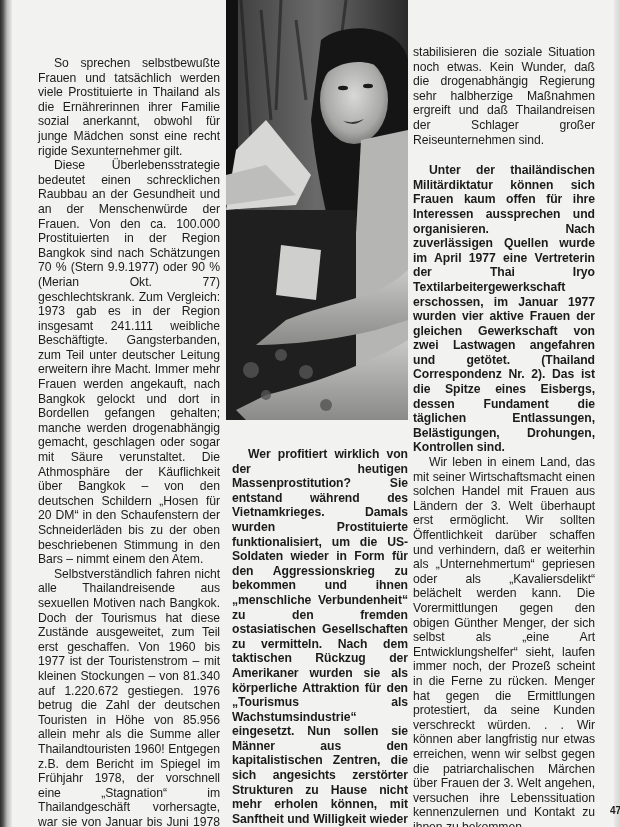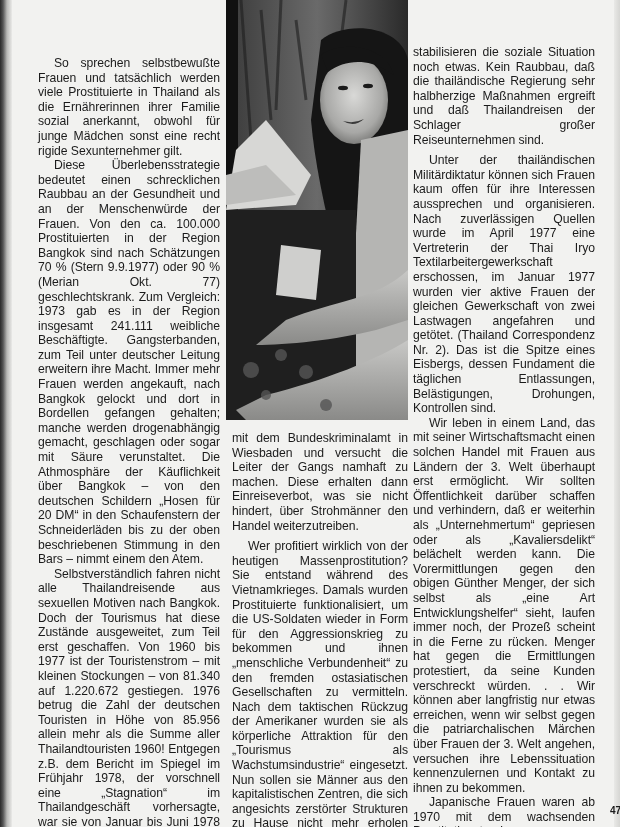--- a/index.html
+++ b/index.html
@@ -18,21 +18,21 @@
     background: linear-gradient(to right, #e9e9e7, #d6d6d3);
   }
   .col {
     position: absolute;
     font-size: 12.2px; line-height: 14.6px;
     text-align: justify; hyphens: none;
     letter-spacing: -0.05px;
   }
   .col p { margin: 0; text-indent: 16px; }
   .col p.noindent { text-indent: 0; }
-  .col p.gap { margin-top: 6px; }
+  .col p.gap { margin-top: 16px; font-weight: bold; }
   .col-left { left: 38px; top: 56px; width: 182px; }
   .col-mid { left: 232px; top: 431px; width: 176px; }
   .col-right { left: 413px; top: 45px; width: 182px; }
   .photo {
     position: absolute; left: 226px; top: 0; width: 182px; height: 420px;
     background: #2b2b2b; overflow: hidden;
   }
   .photo svg { display: block; }
   .page-number {
     position: absolute; left: 610px; top: 805px;
@@ -105,25 +105,24 @@
       <circle cx="25" cy="370" r="8"></circle>
         <circle cx="55" cy="355" r="6"></circle>
         <circle cx="80" cy="372" r="7"></circle>
       <circle cx="40" cy="395" r="5"></circle>
         <circle cx="100" cy="405" r="6"></circle>
     </g>
   </svg>
 </div>
 
 <div class="col col-mid">
-  <p class="noindent">mit dem Bundeskriminalamt in Wiesbaden und versucht die Leiter der Gangs namhaft zu machen. Diese erhalten dann Einreiseverbot, was sie nicht hindert, über Strohmänner den Handel weiterzutreiben.</p>
   <p class="gap">Wer profitiert wirklich von der heutigen Massenprostitution? Sie entstand während des Vietnamkrieges. Damals wurden Prostituierte funktionalisiert, um die US-Soldaten wieder in Form für den Aggressionskrieg zu bekommen und ihnen „menschliche Verbundenheit“ zu den fremden ostasiatischen Gesellschaften zu vermitteln. Nach dem taktischen Rückzug der Amerikaner wurden sie als körperliche Attraktion für den „Tourismus als Wachstumsindustrie“ eingesetzt. Nun sollen sie Männer aus den kapitalistischen Zentren, die sich angesichts zerstörter Strukturen zu Hause nicht mehr erholen können, mit Sanftheit und Willigkeit wieder „auf Vordermann bringen“, d.h. ebenso ihre Arbeitskraft auffrischen wie ihre patriarchalische Haltung bestätigen. Außerdem sollen sie für eine Regierung und eine Klasse von Unternehmern Devisen verdienen, die diese entweder für Luxus oder für eine abhängige Industrialisierung verwenden. Indem sie für ihre Familien sorgen, sparen sie sonst nötige Sozialaufwendungen und</p>
 </div>
 
 <div class="col col-right">
-  <p class="noindent">stabilisieren die soziale Situation noch etwas. Kein Raubbau, daß die thailändische Regierung sehr halbherzige Maßnahmen ergreift und daß Thailandreisen der Schlager großer Reiseunternehmen sind.</p>
+  <p class="noindent">stabilisieren die soziale Situation noch etwas. Kein Wunder, daß die drogenabhängig Regierung sehr halbherzige Maßnahmen ergreift und daß Thailandreisen der Schlager großer Reiseunternehmen sind.</p>
   <p class="gap">Unter der thailändischen Militärdiktatur können sich Frauen kaum offen für ihre Interessen aussprechen und organisieren. Nach zuverlässigen Quellen wurde im April 1977 eine Vertreterin der Thai Iryo Textilarbeitergewerkschaft erschossen, im Januar 1977 wurden vier aktive Frauen der gleichen Gewerkschaft von zwei Lastwagen angefahren und getötet. (Thailand Correspondenz Nr. 2). Das ist die Spitze eines Eisbergs, dessen Fundament die täglichen Entlassungen, Belästigungen, Drohungen, Kontrollen sind.</p>
   <p>Wir leben in einem Land, das mit seiner Wirtschaftsmacht einen solchen Handel mit Frauen aus Ländern der 3. Welt überhaupt erst ermöglicht. Wir sollten Öffentlichkeit darüber schaffen und verhindern, daß er weiterhin als „Unternehmertum“ gepriesen oder als „Kavaliersdelikt“ belächelt werden kann. Die Vorermittlungen gegen den obigen Günther Menger, der sich selbst als „eine Art Entwicklungshelfer“ sieht, laufen immer noch, der Prozeß scheint in die Ferne zu rücken. Menger hat gegen die Ermittlungen protestiert, da seine Kunden verschreckt würden. . . Wir können aber langfristig nur etwas erreichen, wenn wir selbst gegen die patriarchalischen Märchen über Frauen der 3. Welt angehen, versuchen ihre Lebenssituation kennenzulernen und Kontakt zu ihnen zu bekommen.</p>
   <p>Japanische Frauen waren ab 1970 mit dem wachsenden Prostitutionstourismus japanischer Männer nach Korea und dem Protest koreanischer Frauen dagegen konfrontiert worden. Eine Gruppe von 50 Frauen beschimpfte 1973 in einer Aktion die Männer im Flughafen von Tokyo, die gerade von einer Sextour zurückkamen,und klebten ihnen große Zettel mit „Sex animal“ an. Damit erreichten sie, daß es um die Sexunternehmer wesentlich stiller wurde.</p>
 
 </div>
 
 <div class="page-number">47</div>
 
 </body></html>

